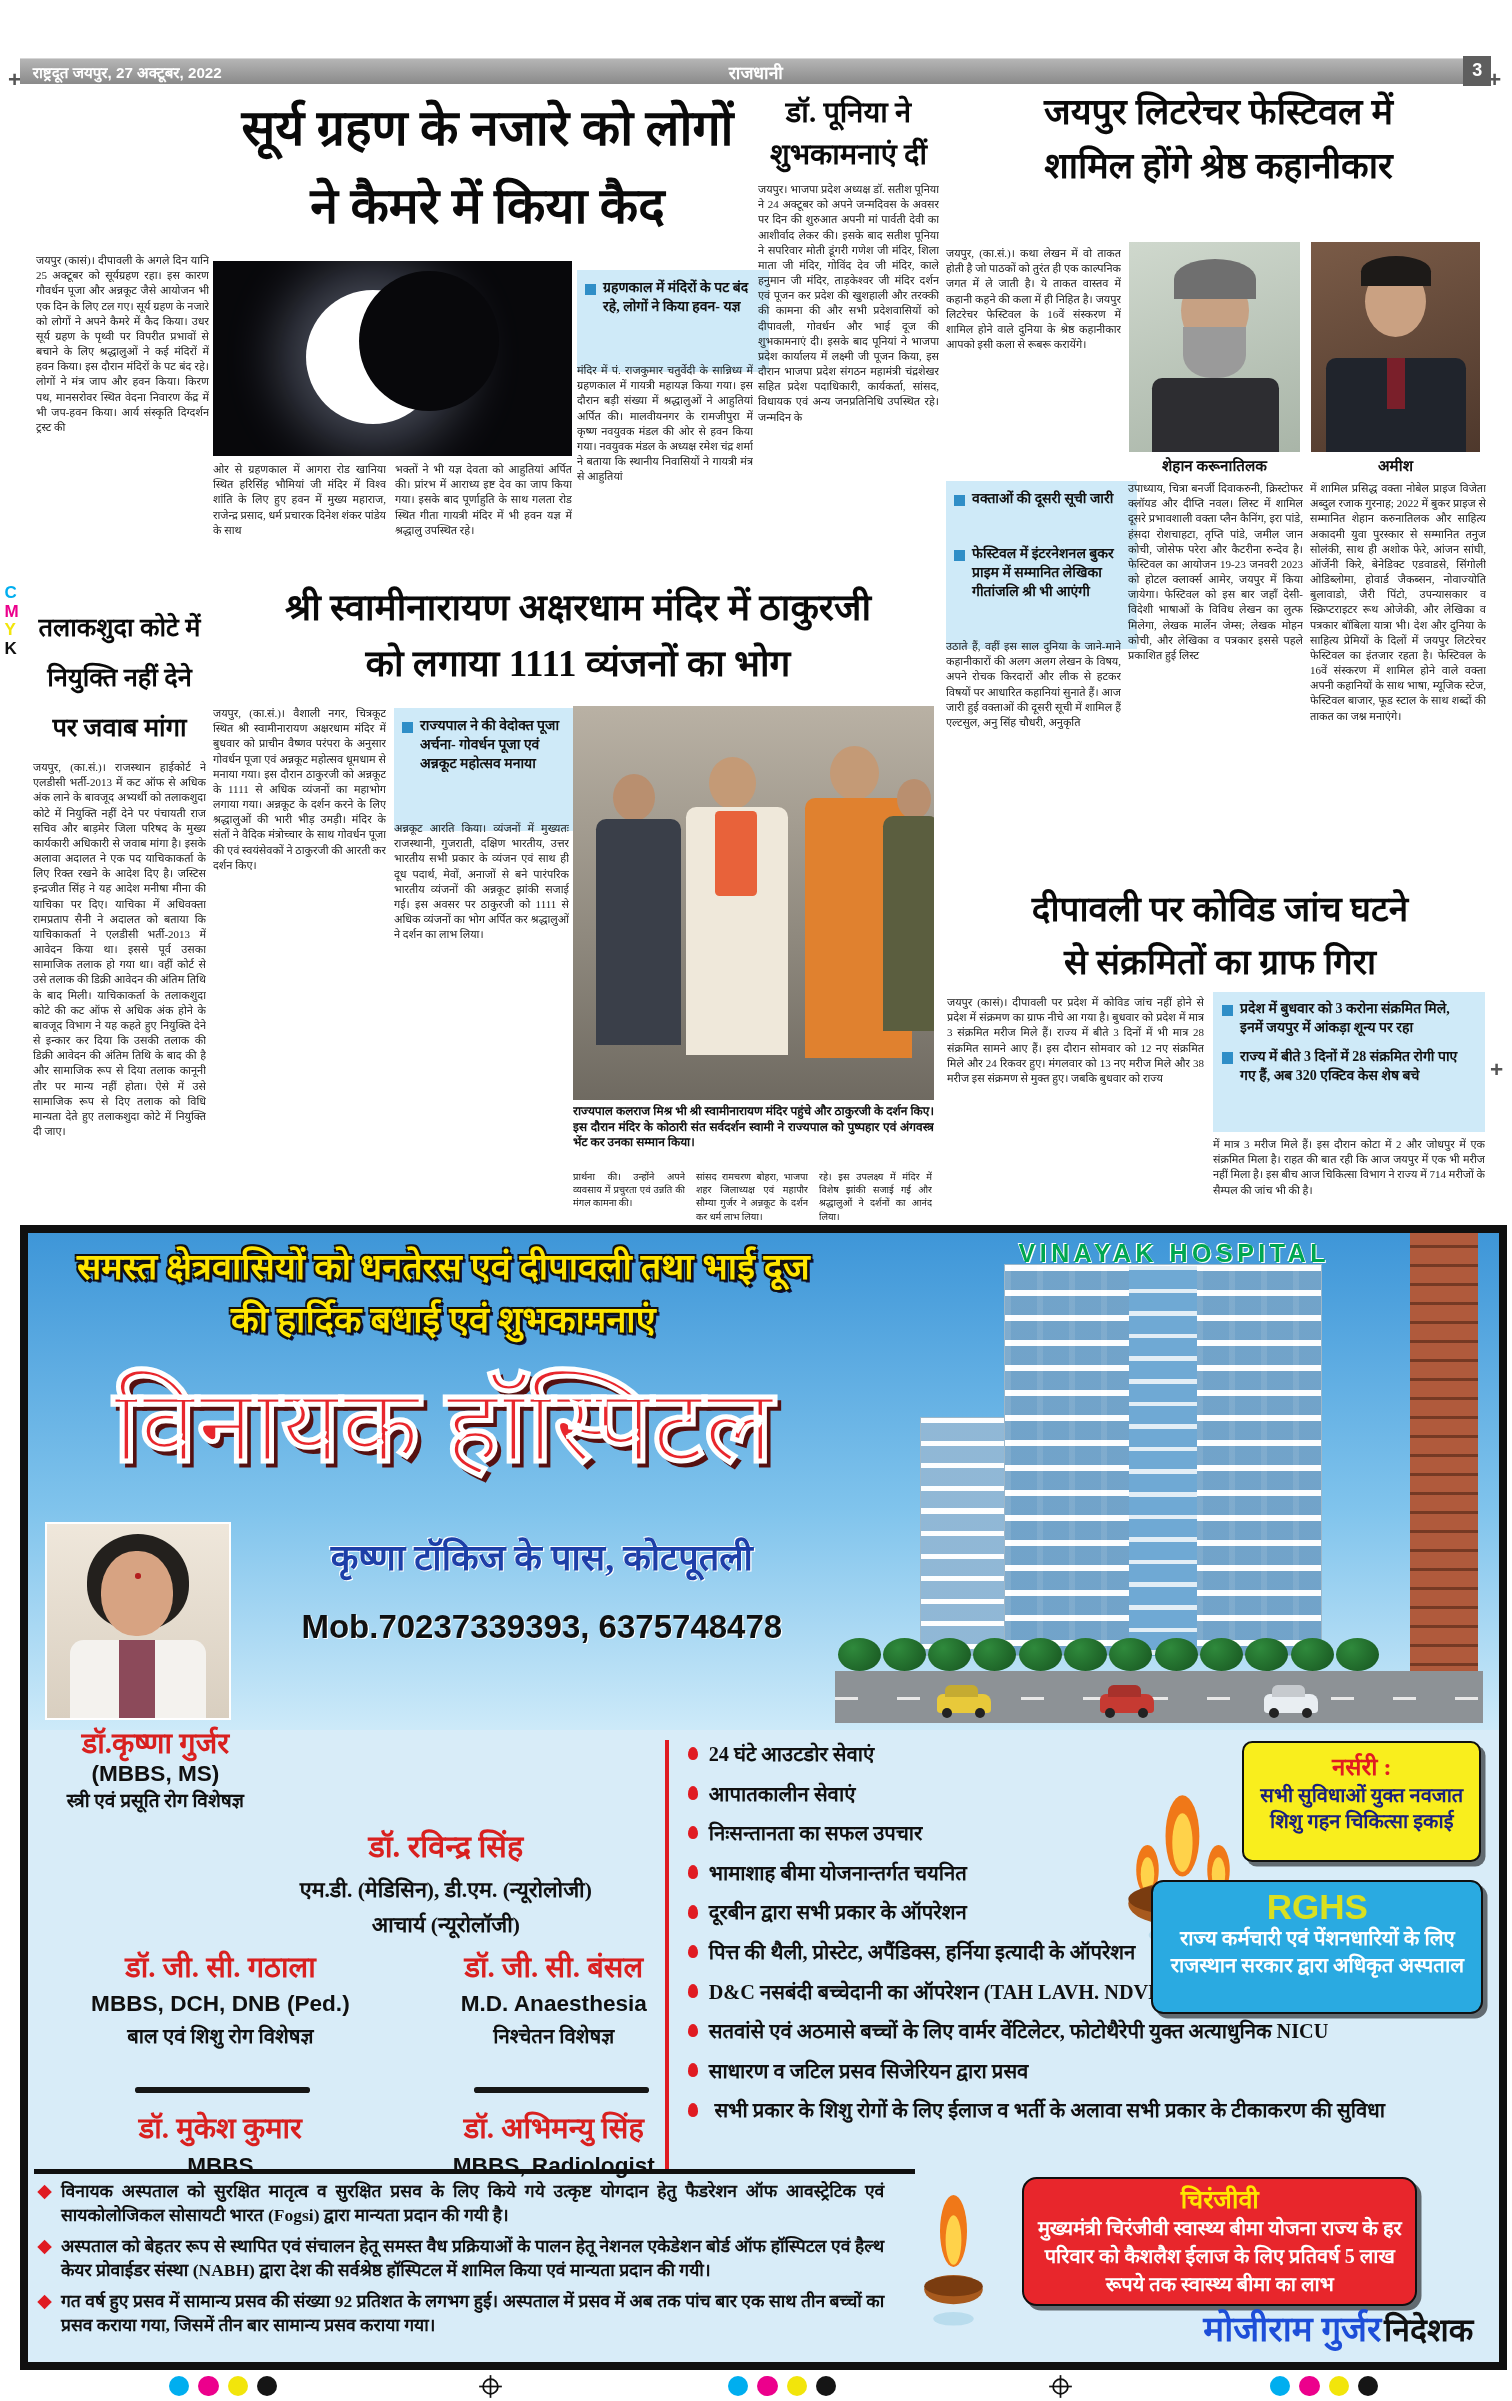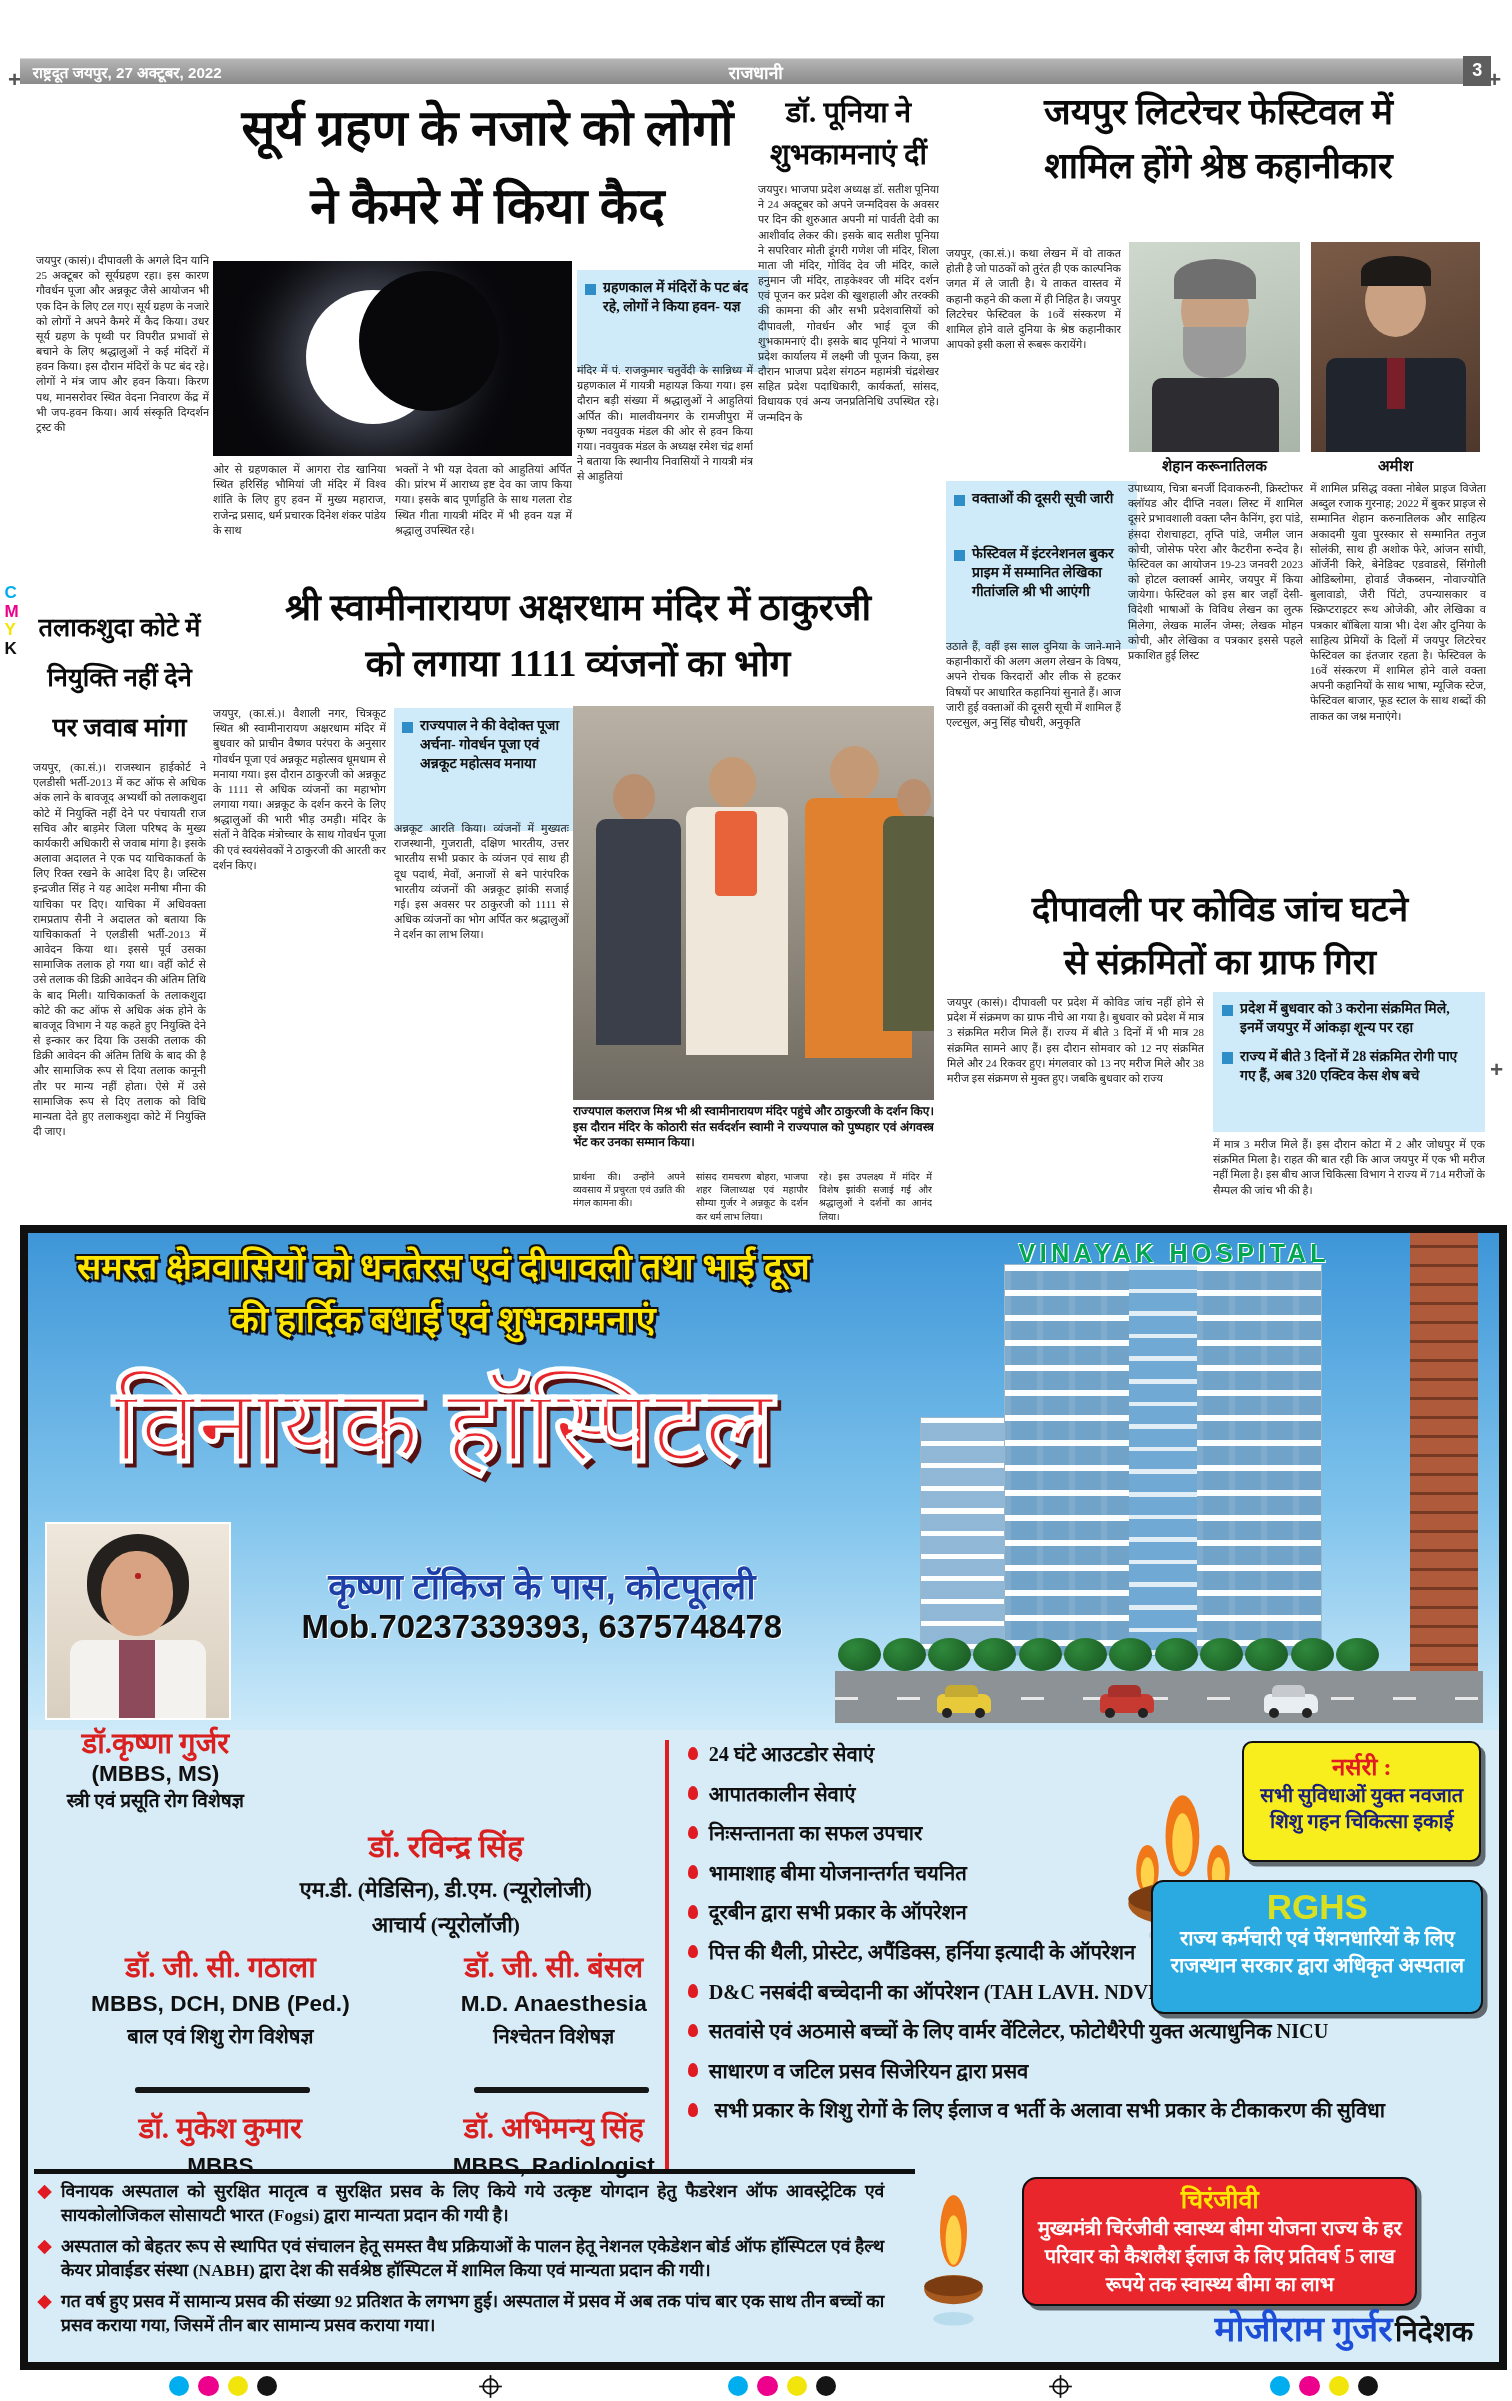--- a/index.html
+++ b/index.html
@@ -43,22 +43,22 @@
   .ad{left:20.3px;top:1225px;width:1471px;height:1129px;border:8px solid #101010;background:#d8ecf8;}
   .ad-inner{position:absolute;inset:0;overflow:hidden;}
   .sky{position:absolute;left:0;top:0;width:100%;height:497px;
        background:linear-gradient(180deg,#3e96d8 0%,#7fc3ec 55%,#cdeaf9 100%);}
   .greet{position:absolute;left:0;top:8px;width:830px;text-align:center;font-weight:800;
      color:#ffe600;font-size:36px;line-height:53px;font-family:"Liberation Serif",serif;
      text-shadow:-1.7px -1.7px 0 #111,1.7px -1.7px 0 #111,-1.7px 1.7px 0 #111,1.7px 1.7px 0 #111,2.8px 2.8px 0 #114;}
   .vname{position:absolute;left:0;top:133px;width:830px;text-align:center;font-weight:800;
      color:#e8262c;font-size:103px;line-height:121px;font-family:"Liberation Serif",serif;
      -webkit-text-stroke:1.7px #ffffff;text-shadow:4.5px 4.5px 0 #551111;}
-  .vaddr{position:absolute;left:220px;top:328px;width:587px;text-align:center;font-weight:800;
-     color:#1d3fa8;font-size:36px;font-family:Liberation Sans, sans-serif;
+  .vaddr{position:absolute;left:220px;top:299px;width:587px;text-align:center;font-weight:800;
+     color:#1d3fa8;font-size:36px;font-family:Liberation Serif, serif;
      text-shadow:1.1px 1.1px 0 #fff,-1.1px -1.1px 0 #fff;}
   .vmob{position:absolute;left:220px;top:375px;width:587px;text-align:center;font-weight:800;
      color:#101010;font-size:33px;text-shadow:1.1px 1.1px 0 #fff;}
   .vname-en{position:absolute;left:920px;top:5.6px;width:452px;text-align:center;font-weight:800;
      color:#00a651;font-size:25px;letter-spacing:4.5px;text-shadow:1.1px 1.1px 0 #fff,-1.1px -1.1px 0 #fff;}
   
   .bld{position:absolute;left:807px;top:0;width:648px;height:490px;}
   .tower{position:absolute;left:169px;bottom:67px;width:316px;height:390px;background:#f1f8fe;
      border:1.7px solid #9db7c9;
      background-image:repeating-linear-gradient(180deg,rgba(255,255,255,.95) 0 5.6px,rgba(85,144,189,.75) 5.6px 25px),
@@ -94,21 +94,21 @@
   .bbox .btt{color:#d9e021;font-weight:800;font-size:35px;line-height:36px;text-align:center;}
   .bbox .btx{color:#ffffff;font-weight:800;font-size:20.3px;line-height:27px;font-family:"Liberation Serif",serif;}
   .rbox{background:#e8262c;border:2.3px solid #101010;border-radius:14.7px;box-shadow:4.5px 4.5px 0 rgba(0,0,0,.55);text-align:center;padding:5.6px 9px;}
   .rbox .rtt{color:#ffe600;font-weight:800;font-size:25px;line-height:29px;font-family:"Liberation Serif",serif;}
   .rbox .rtx{color:#ffffff;font-weight:800;font-size:20px;line-height:28px;font-family:"Liberation Serif",serif;}
   .note{display:flex;gap:9px;margin-bottom:6.8px;}
   .note .dia{color:#e01b22;font-size:19px;line-height:24px;flex:none;}
   .note .note-t{font-weight:800;font-size:17.5px;line-height:24px;color:#101010;text-align:justify;font-family:"Liberation Serif",serif;}
   .director{text-align:right;}
   .dname{color:#1d4ed8;font-weight:800;font-size:35px;font-family:"Liberation Serif",serif;}
-  .dtitle{color:#101010;font-weight:800;font-size:28px;font-family:Liberation Mono, monospace;}
+  .dtitle{color:#101010;font-weight:800;font-size:32px;font-family:Liberation Mono, monospace;}
 </style>
 </head>
 <body>
 
 <div id="page">
 
   <div class="abs plus" style="left:8px;top:67px;">+</div>
   <div class="abs plus" style="left:1488px;top:67px;">+</div>
   <div class="abs plus" style="left:1490px;top:1057px;">+</div>
   <div class="abs plus" style="left:1487px;top:2277px;">+</div>

